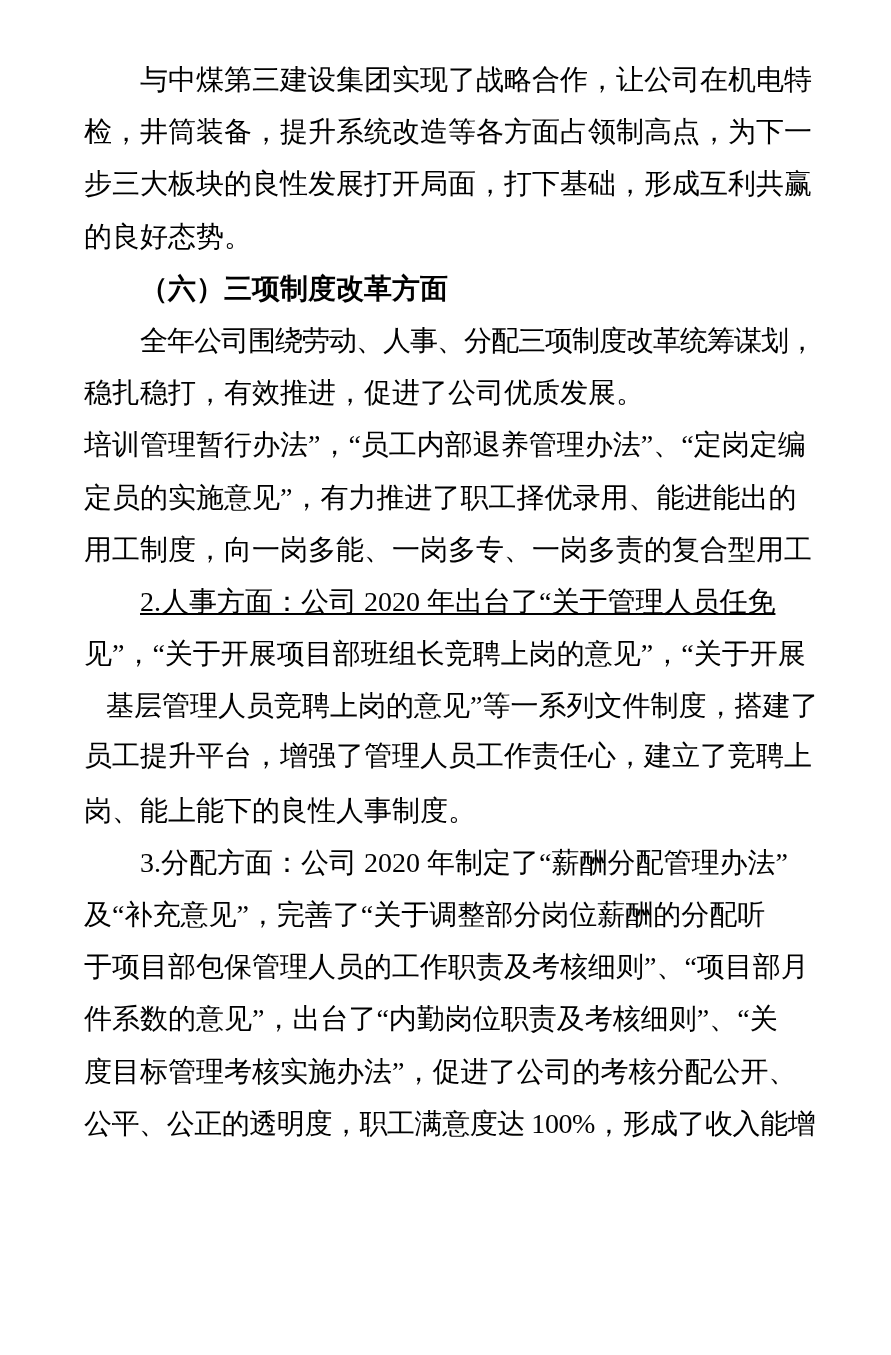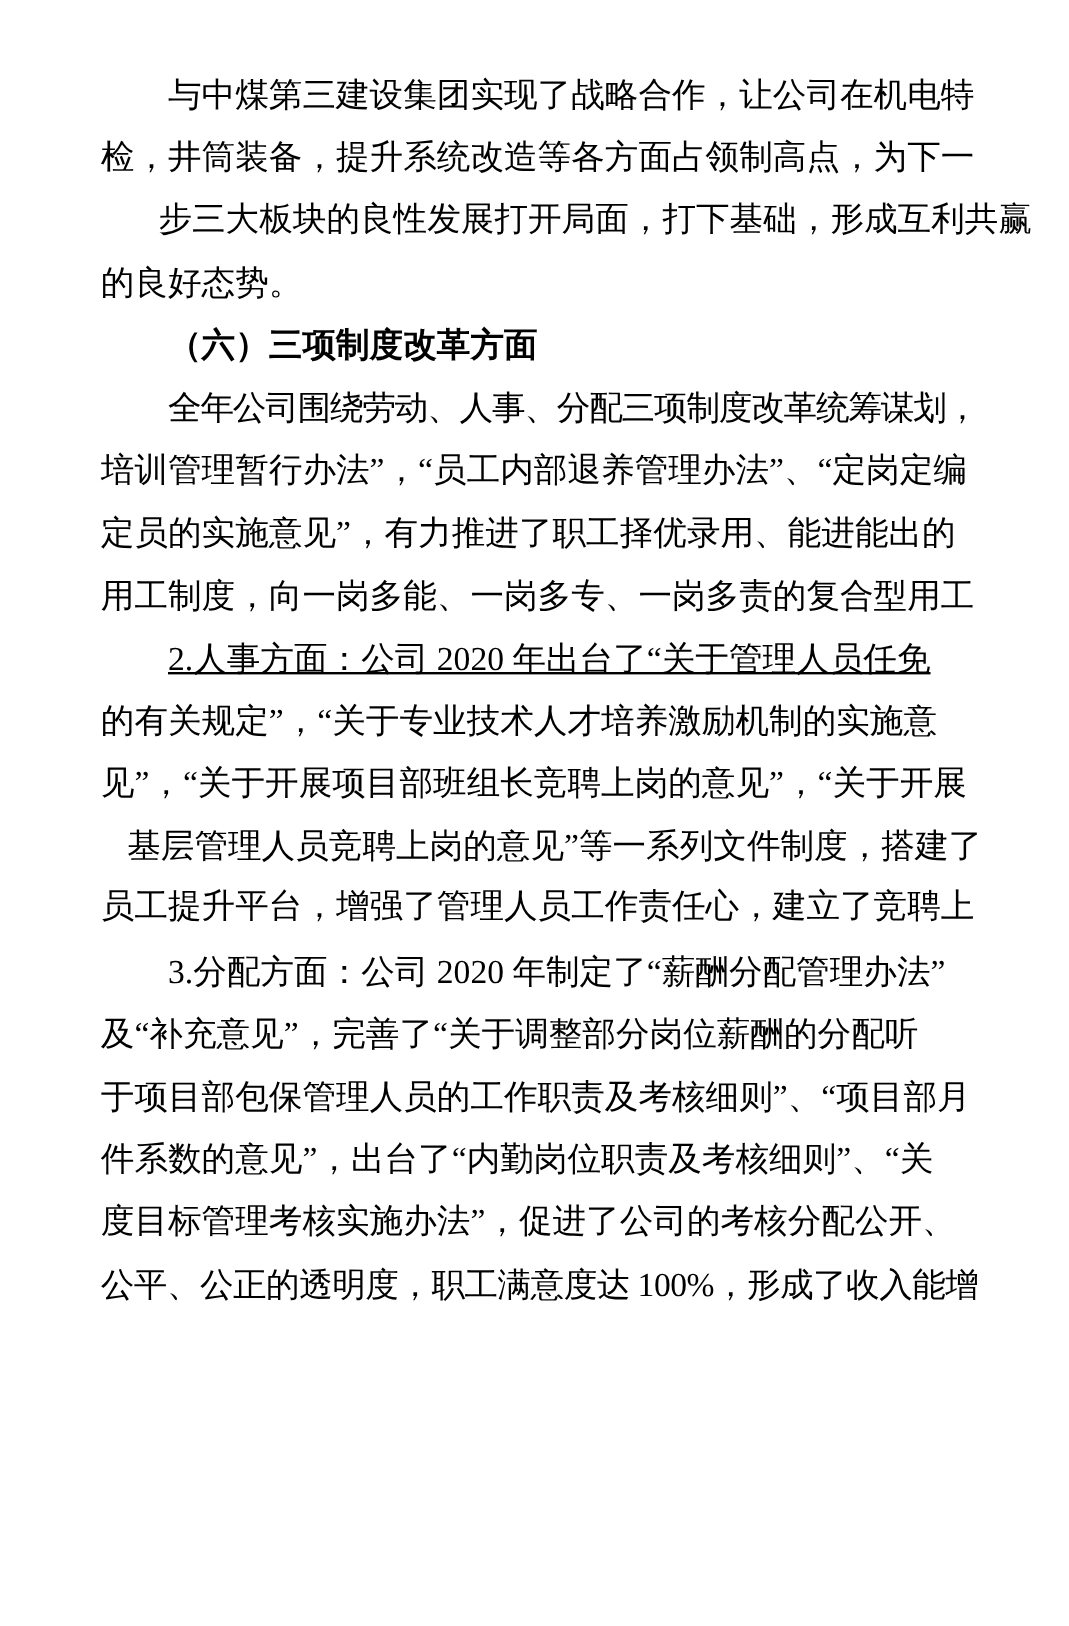--- a/index.html
+++ b/index.html
@@ -36,32 +36,33 @@
     font-weight: 700;
   }
 </style>
 </head>
 <body>
 
 <div class="page">
   <div class="text-block">
       <div class="line indent" style="letter-spacing: 0px;">与中煤第三建设集团实现了战略合作，让公司在机电特</div>
       <div class="line" style="letter-spacing: 0px;">检，井筒装备，提升系统改造等各方面占领制高点，为下一</div>
-      <div class="line" style="letter-spacing: 0px; margin-left: 48px;">步三大板块的良性发展打开局面，打下基础，形成互利共赢</div>
+      <div class="line" style="letter-spacing: 0px;">步三大板块的良性发展打开局面，打下基础，形成互利共赢</div>
       <div class="line para-end">的良好态势。</div>
       <div class="line indent heading para-end">（六）三项制度改革方面</div>
       <div class="line indent" style="letter-spacing: -1px;">全年公司围绕劳动、人事、分配三项制度改革统筹谋划，</div>
+      <div class="line para-end">稳扎稳打，有效推进，促进了公司优质发展。</div>
       <div class="line" style="letter-spacing: 0px;">培训管理暂行办法”，“员工内部退养管理办法”、“定岗定编</div>
       <div class="line" style="letter-spacing: 0px;">定员的实施意见”，有力推进了职工择优录用、能进能出的</div>
       <div class="line" style="letter-spacing: 0px;">用工制度，向一岗多能、一岗多专、一岗多责的复合型用工</div>
       <div class="line indent" style="letter-spacing: 0px; text-decoration: underline;">2.人事方面：公司 2020 年出台了“关于管理人员任免</div>
-      <div class="line" style="letter-spacing: 0px;">的有关规定”，“关于专业技术人才培养激励机制的实施意</div>
       <div class="line" style="letter-spacing: 0px;">见”，“关于开展项目部班组长竞聘上岗的意见”，“关于开展</div>
       <div class="line" style="letter-spacing: 0px; margin-left: 22px;">基层管理人员竞聘上岗的意见”等一系列文件制度，搭建了</div>
       <div class="line" style="letter-spacing: 0px; font-family: Liberation Mono, monospace;">员工提升平台，增强了管理人员工作责任心，建立了竞聘上</div>
+      <div class="line para-end">岗、能上能下的良性人事制度。</div>
       <div class="line indent" style="letter-spacing: 0px;">3.分配方面：公司 2020 年制定了“薪酬分配管理办法”</div>
       <div class="line" style="letter-spacing: 0px;">及“补充意见”，完善了“关于调整部分岗位薪酬的分配听</div>
       <div class="line" style="letter-spacing: 0px;">于项目部包保管理人员的工作职责及考核细则”、“项目部月</div>
       <div class="line" style="letter-spacing: 0px;">件系数的意见”，出台了“内勤岗位职责及考核细则”、“关</div>
       <div class="line" style="letter-spacing: 0px;">度目标管理考核实施办法”，促进了公司的考核分配公开、</div>
       <div class="line" style="letter-spacing: -0.45px; text-align: center;">公平、公正的透明度，职工满意度达 100%，形成了收入能增</div>
     </div>
 </div>
 
 </body></html>

